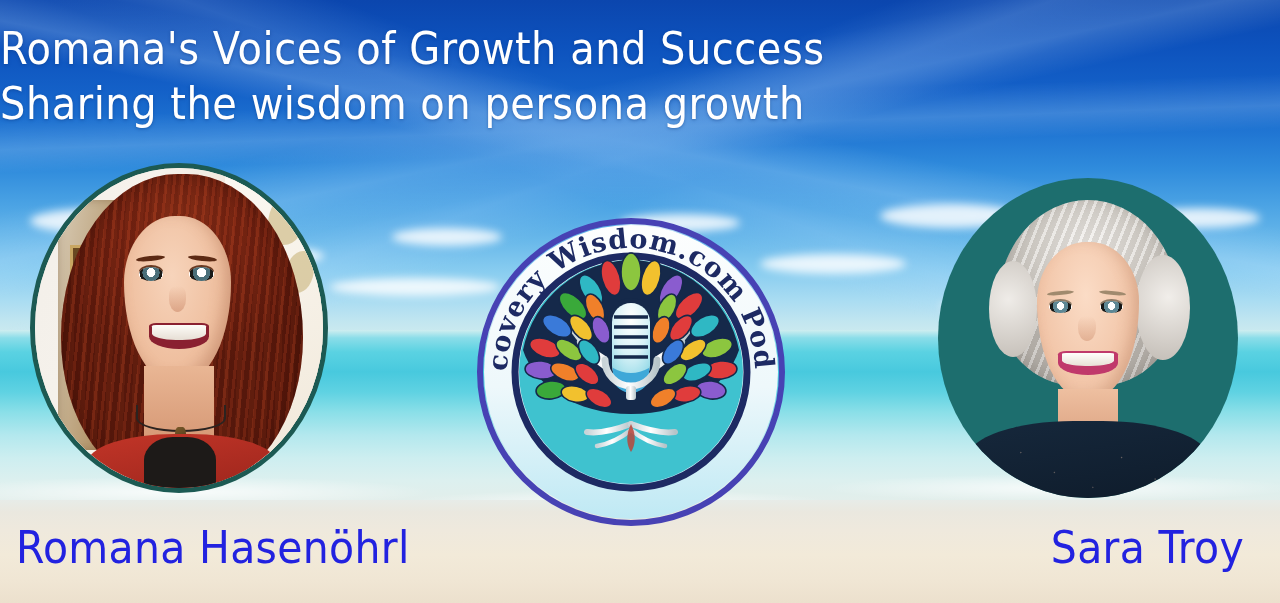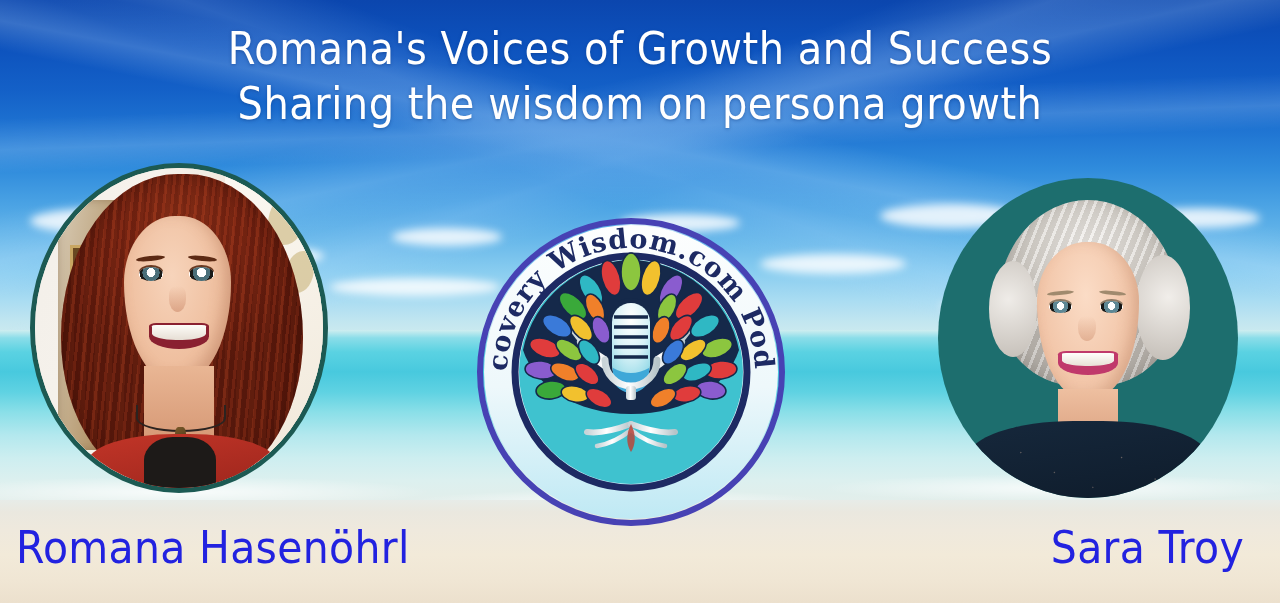--- a/index.html
+++ b/index.html
@@ -108,21 +108,20 @@
     background: rgba(255,255,255,.82);
     border-radius: 50%;
     filter: blur(4px);
   }
 
   
   .titles {
     position: absolute;
     left: 0; top: 22px;
     width: 1280px;
-    text-align: center;
     z-index: 6;
   }
   .title-line {
     color: #ffffff;
     font-family: "DejaVu Sans", sans-serif;
     font-weight: 400;
     letter-spacing: .5px;
     text-shadow: 0 1px 3px rgba(10,50,120,.45);
     white-space: nowrap;
   }

